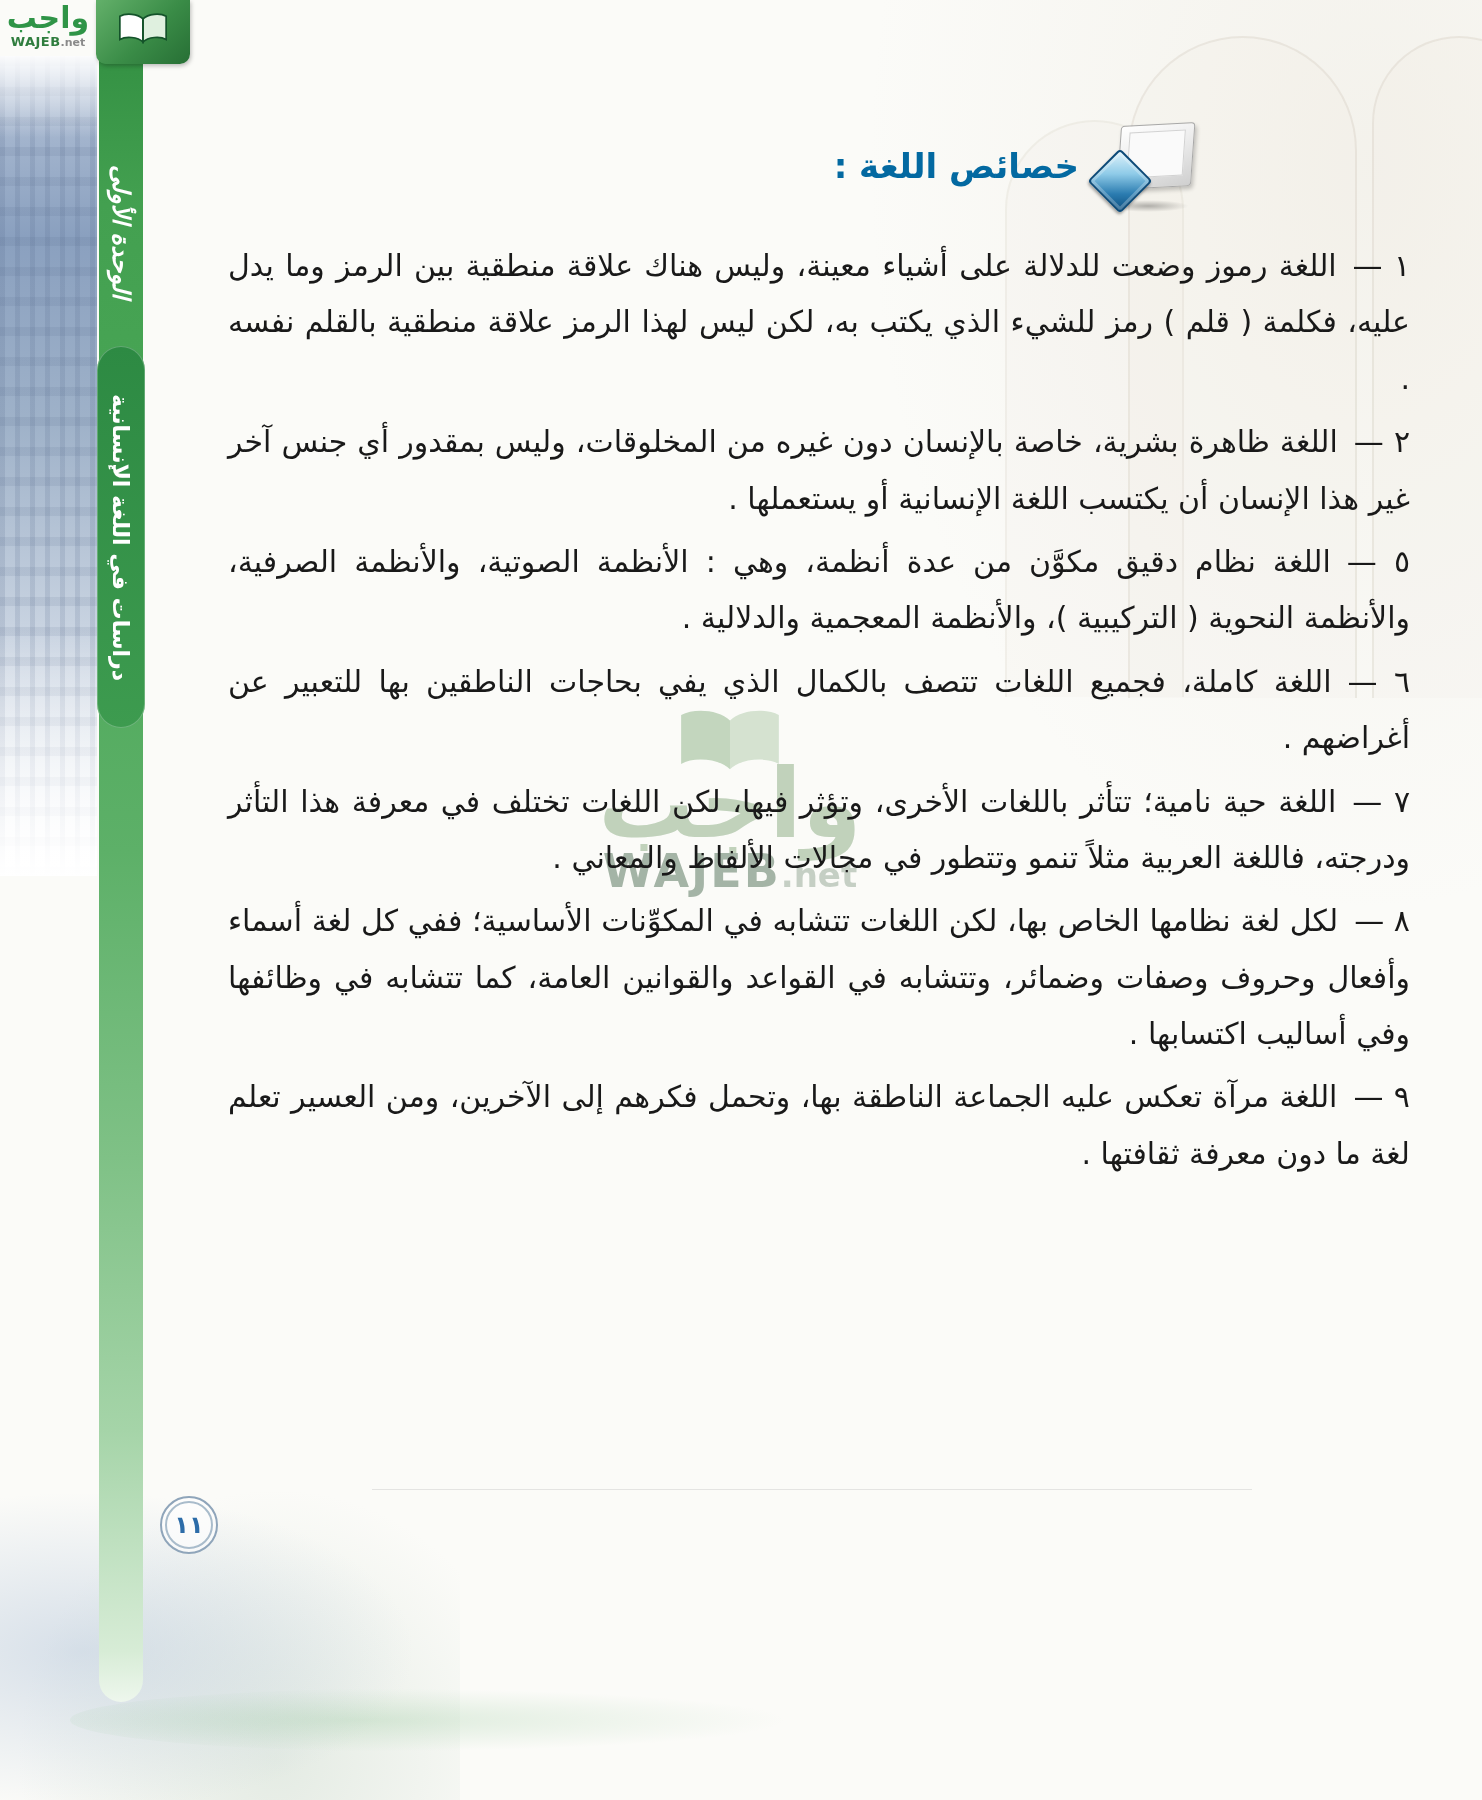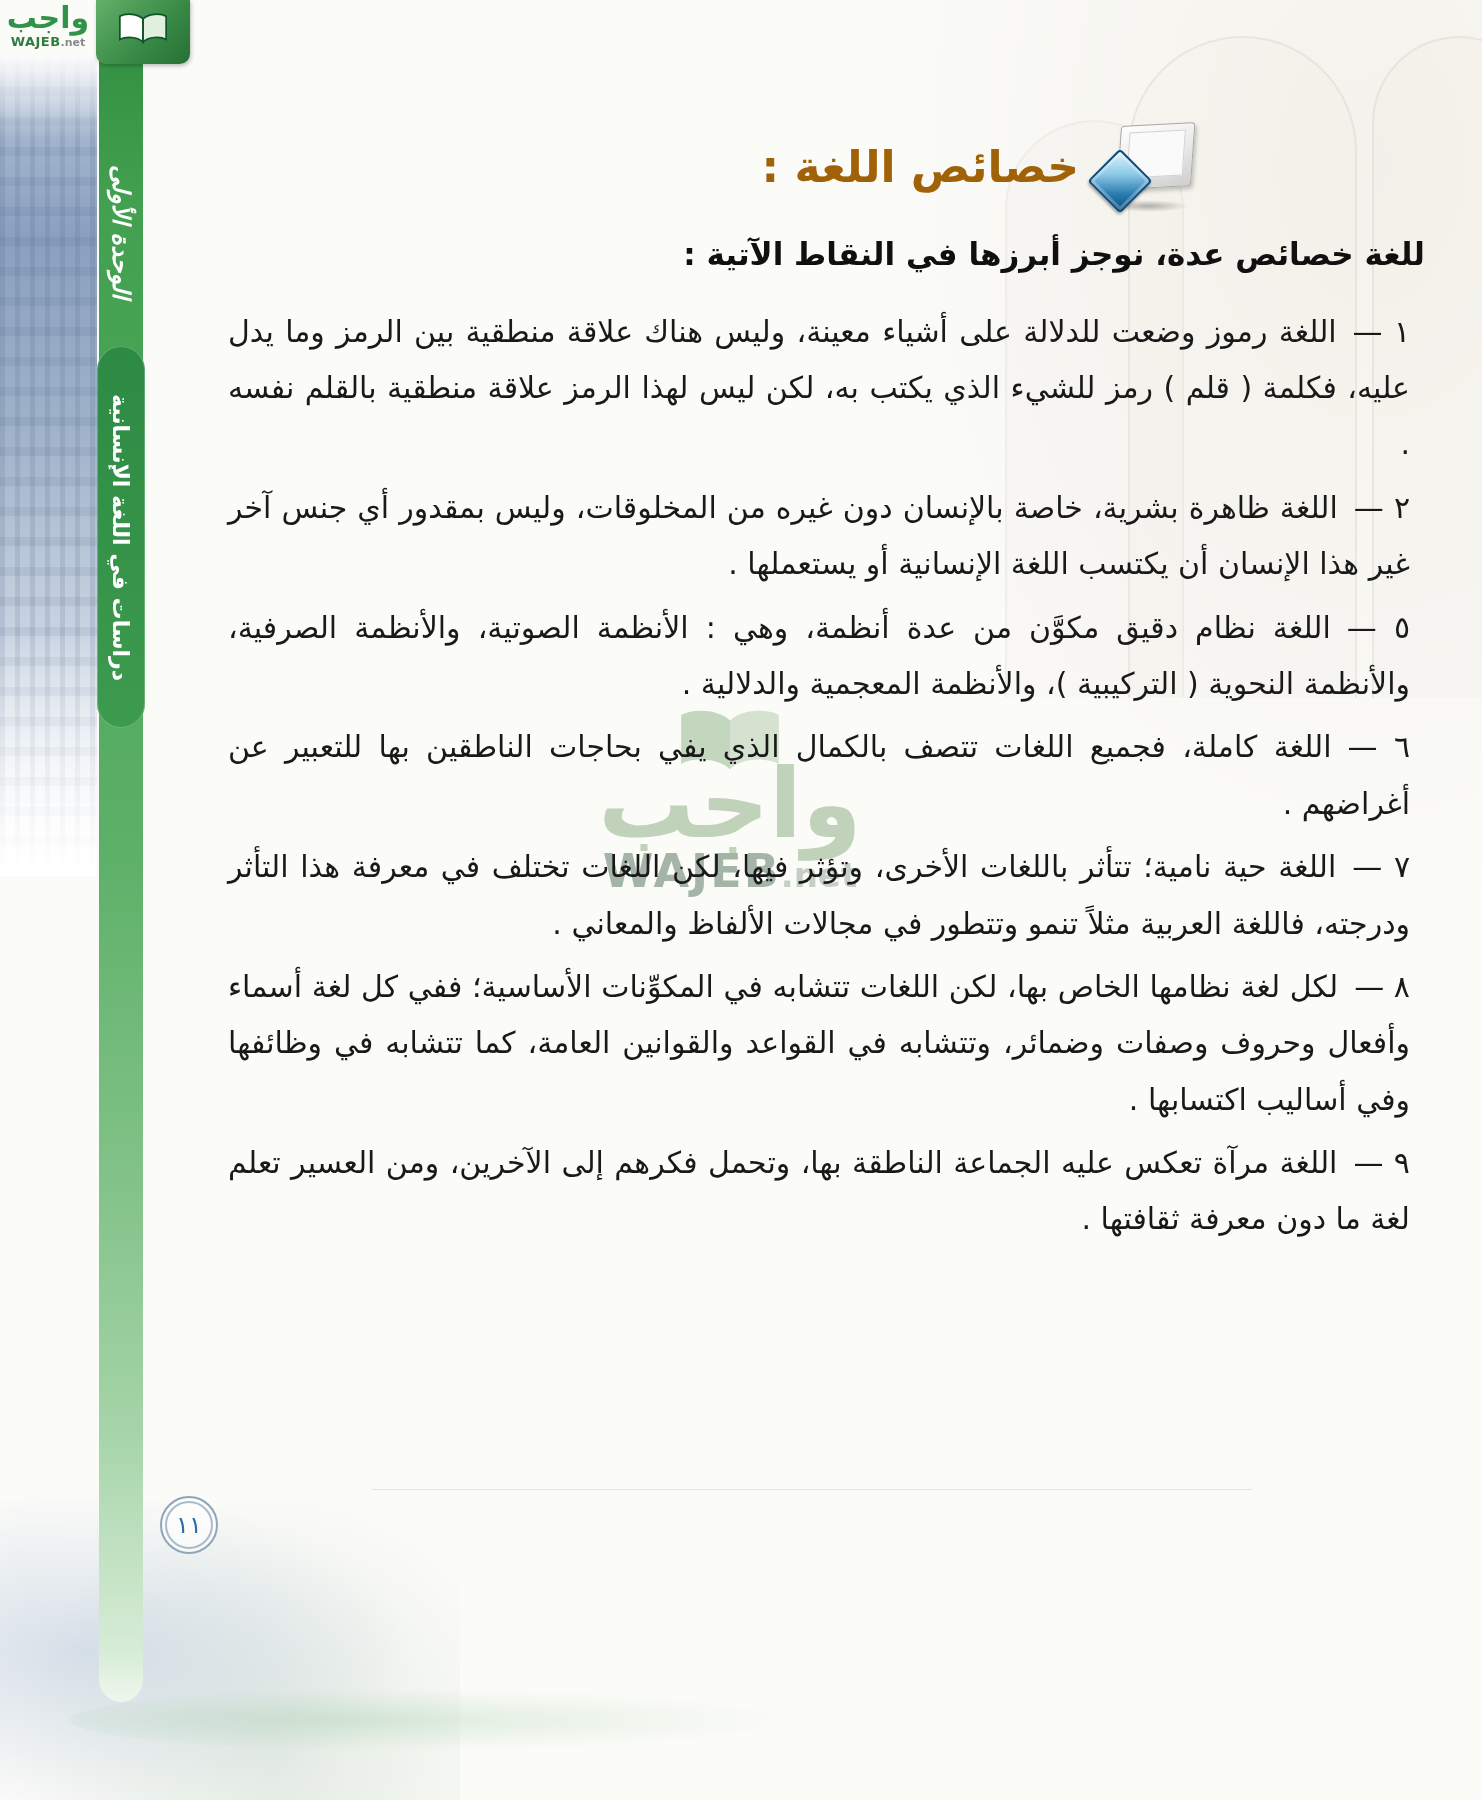--- a/index.html
+++ b/index.html
@@ -52,21 +52,21 @@
     background:linear-gradient(135deg,#63b06a 0%,#3a8c47 55%,#276f35 100%);
     box-shadow:1px 2px 4px rgba(0,0,0,.25);}
   .brand-word{position:absolute;left:2px;top:3px;width:92px;text-align:center;line-height:1;}
   .brand-word .ar{font-size:30px;font-weight:bold;color:#2f9447;display:block;direction:rtl;}
   .brand-word .latin{font-size:13px;font-weight:bold;color:#2f7d3e;letter-spacing:.5px;}
   .brand-word .tld{font-size:11px;color:#8a8a8a;font-weight:bold;}
 
   
   .content{position:absolute;right:57px;left:228px;top:118px;direction:rtl;z-index:2;}
   .title-row{display:flex;align-items:center;gap:16px;padding-right:228px;height:96px;}
-  .page-title{font-size:44px;font-weight:bold;color:#a16207;}
+  .page-title{font-size:34px;font-weight:bold;color:#0369a1;}
   .intro{margin-top:16px;font-size:31px;font-weight:bold;color:#101010;line-height:1.6;}
   .points{margin-top:24px;}
   .point{margin:0 15px 7px 0;font-size:30px;line-height:1.88;color:#191919;
     text-align:justify;text-align-last:right;}
   .pnum{margin-left:16px;white-space:nowrap;}
 
   
   .ticon{position:relative;width:102px;height:92px;flex:0 0 auto;}
   .ticon .ishadow{position:absolute;bottom:0;left:12px;width:82px;height:12px;
     background:radial-gradient(ellipse, rgba(0,0,0,.28), transparent 70%);}
@@ -88,21 +88,21 @@
   .wm-latin-row{margin-top:-10px;line-height:1;}
   .wm-latin{font-size:46px;font-weight:bold;color:#96a898;letter-spacing:2px;}
   .wm-tld{font-size:34px;font-weight:bold;color:#bcc8bc;}
 
   
   .divider{position:absolute;left:372px;top:1489px;width:880px;height:1px;background:rgba(110,110,110,.16);}
   .pagenum{position:absolute;left:160px;top:1496px;width:54px;height:54px;border-radius:50%;
     border:2px solid #8fa5ba;display:flex;align-items:center;justify-content:center;background:rgba(255,255,255,.6);}
   .pagenum .inner{width:44px;height:44px;border-radius:50%;border:2px solid #a9bccb;
     display:flex;align-items:center;justify-content:center;}
-  .pagenum .n{color:#2c6ca8;font-weight:normal;font-size:24px;direction:rtl;}
+  .pagenum .n{color:#2c6ca8;font-weight:bold;font-size:24px;direction:rtl;}
 </style>
 </head>
 <body>
 
 <div class="page">
 
   <div class="wash-right"></div>
   <div class="arch a1"></div>
   <div class="arch a2"></div>
   <div class="arch a3"></div>
@@ -147,21 +147,20 @@
   <div class="content">
     <div class="title-row">
       <span class="ticon">
         <span class="ishadow"></span>
         <span class="folder"></span>
         <span class="diamond"></span>
       </span>
       <span class="page-title">خصائص اللغة :</span>
     </div>
 
-    <div class="intro">للغة خصائص عدة، نوجز أبرزها في النقاط الآتية :</div>
 
     <div class="points">
 
     <p class="point">
         <span class="pnum">١ —</span><span class="ptxt">اللغة رموز وضعت للدلالة على أشياء معينة، وليس هناك علاقة منطقية بين الرمز وما يدل عليه، فكلمة ( قلم ) رمز للشيء الذي يكتب به، لكن ليس لهذا الرمز علاقة منطقية بالقلم نفسه .</span>
       </p>
         <p class="point">
         <span class="pnum">٢ —</span><span class="ptxt">اللغة ظاهرة بشرية، خاصة بالإنسان دون غيره من المخلوقات، وليس بمقدور أي جنس آخر غير هذا الإنسان أن يكتسب اللغة الإنسانية أو يستعملها .</span>
       </p>
         <p class="point">

